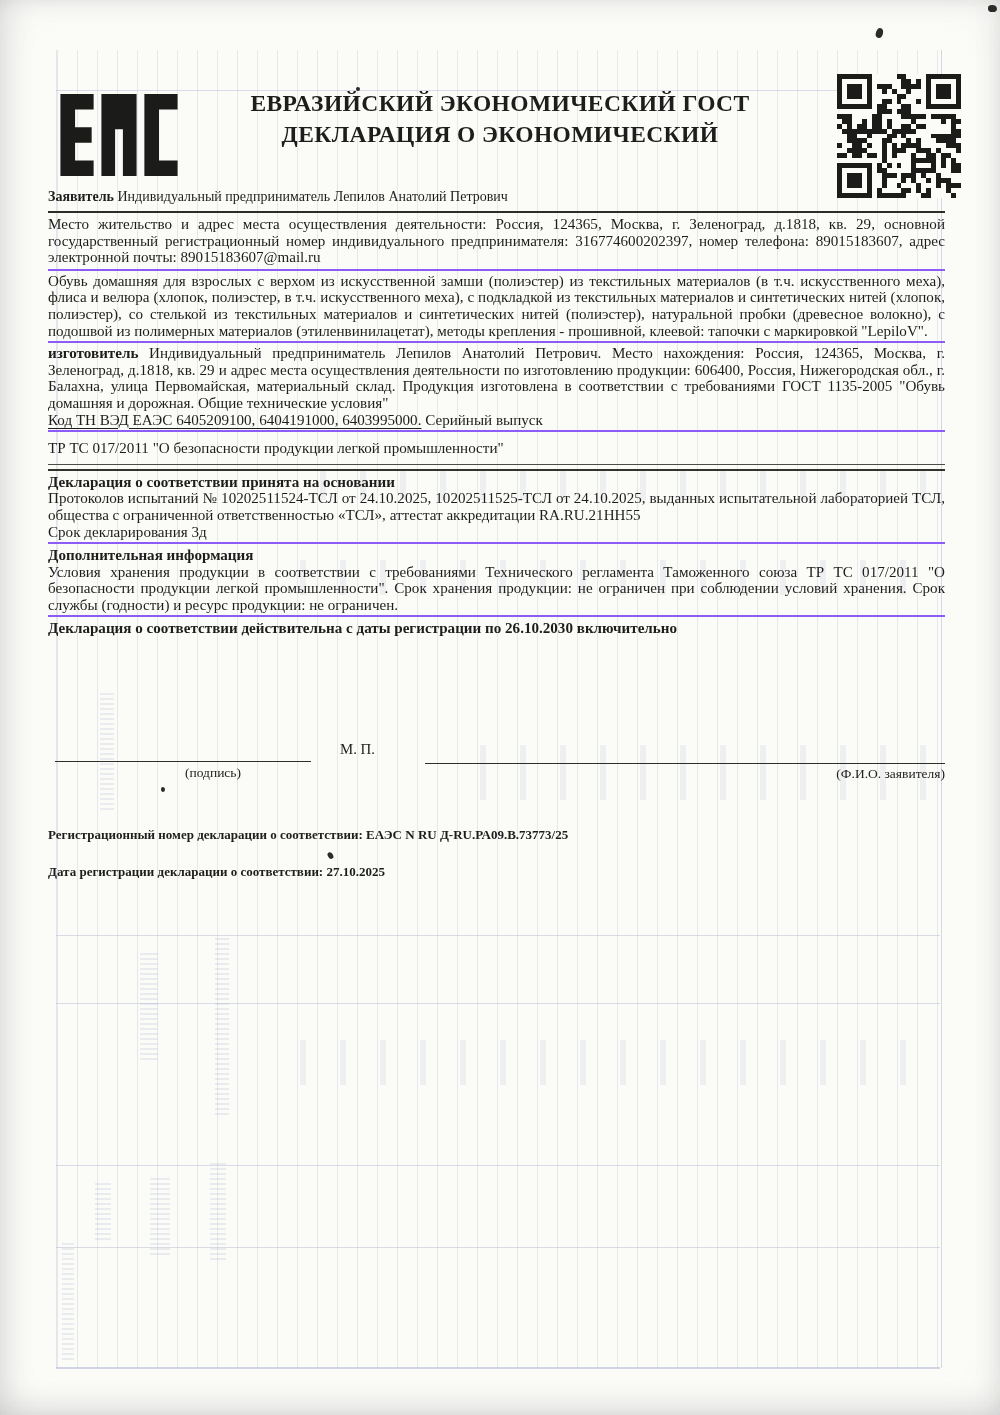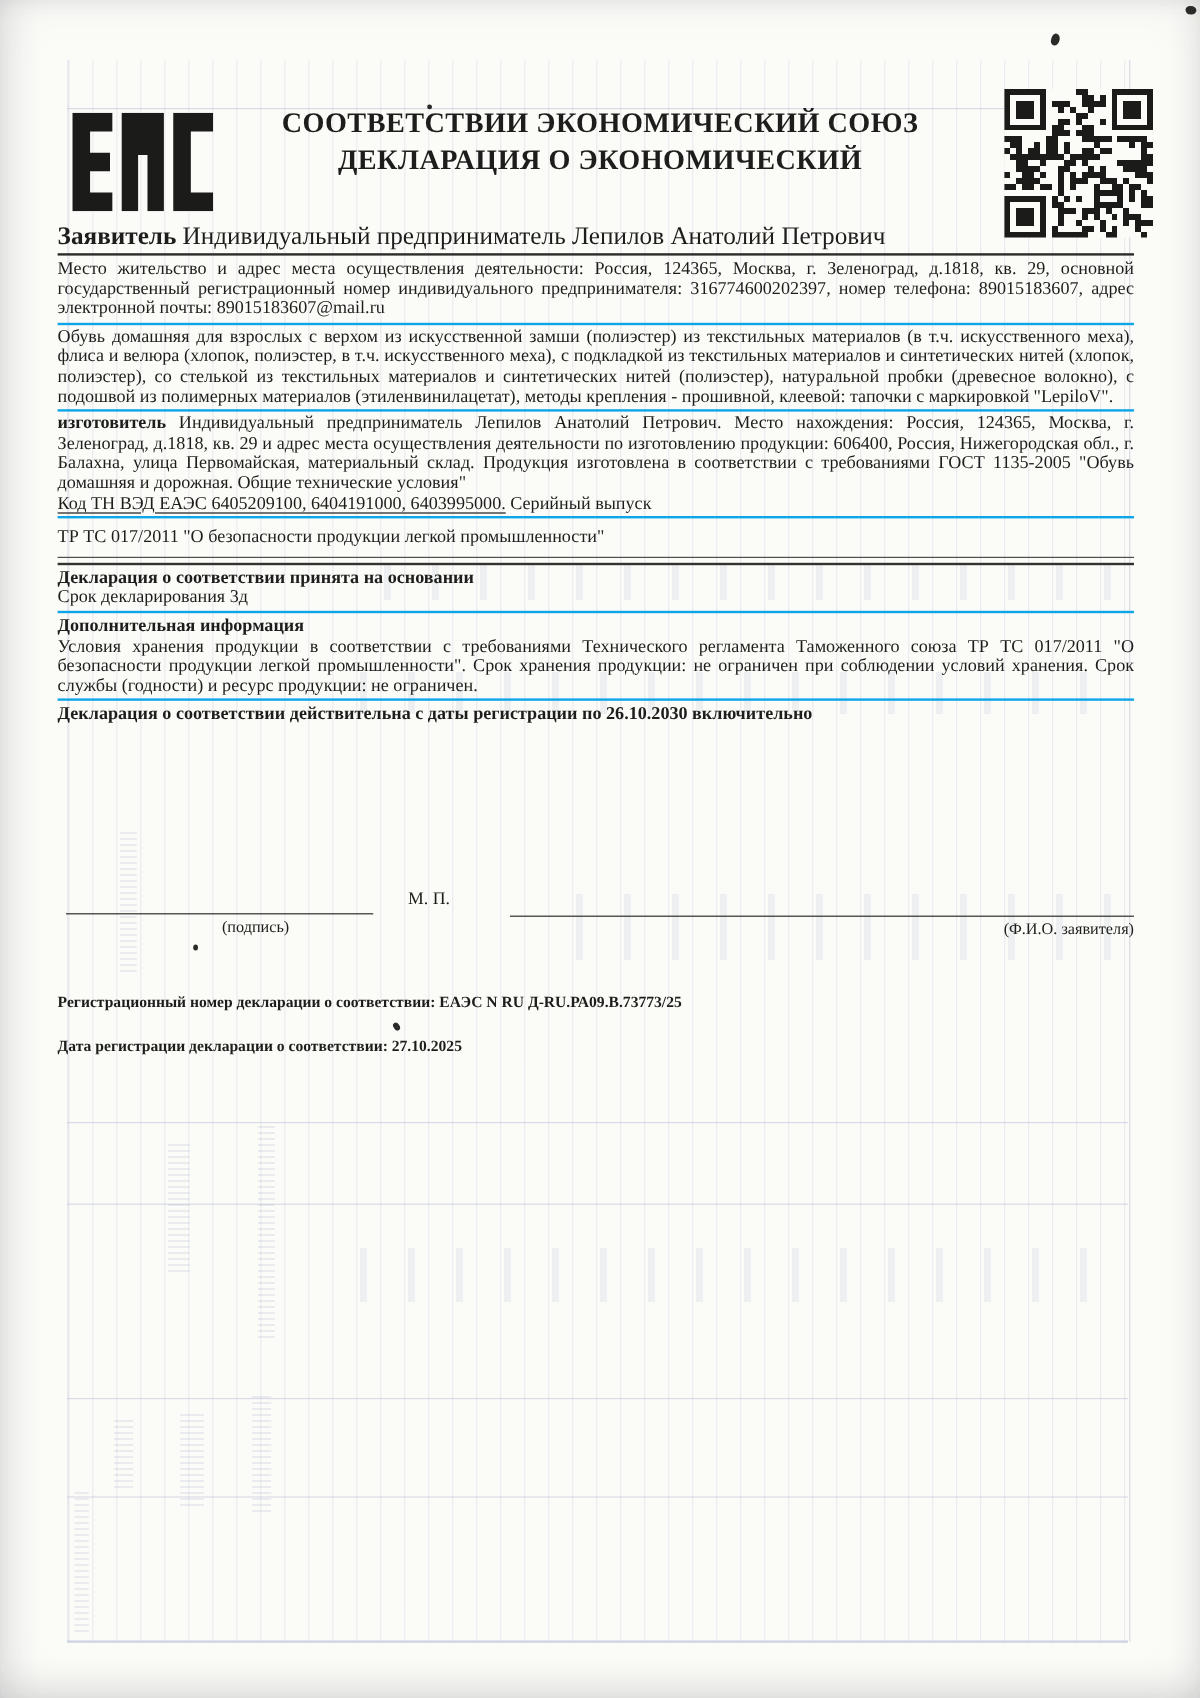--- a/index.html
+++ b/index.html
@@ -38,30 +38,30 @@
       rgba(140,150,190,.25) 0 6px, transparent 6px 40px);
   }
   .speck{position:absolute;background:#2a2a28;border-radius:45% 55% 50% 50%;}
   
   .eac-logo{position:absolute;left:60px;top:94px;width:118px;height:82px;}
   .title-wrap{position:absolute;left:160px;top:88px;width:680px;text-align:center;}
   .title-line{font-weight:bold;font-size:23.5px;line-height:31px;letter-spacing:.4px;white-space:nowrap;}
   .qr{position:absolute;left:837px;top:74px;width:124px;height:124px;}
   
   .content{position:absolute;left:48px;top:187px;width:897px;font-size:15.1px;line-height:16.6px;}
-  .sec{border-bottom:2px solid #0ea5e9;}
+  .sec{border-bottom:2px solid #8b5cf6;}
   .sec-thick{border-bottom:2.5px solid #2c2c29;}
   .par{text-align:justify;}
   .lbl{font-weight:bold;}
   .b{font-weight:bold;}
   .u{text-decoration:underline;text-underline-offset:3px;text-decoration-thickness:1.2px;}
   .pt2{padding-top:2px}.pt3{padding-top:3px}
   .pb2{padding-bottom:2px}.pb3{padding-bottom:3px}.mt8{margin-top:8px}
   .hr-double{height:4px;border-top:1.2px solid #4c4c48;border-bottom:2px solid #32322f;margin-top:7px;}
-  .applicant-line{font-size:21px;padding-bottom:5px;line-height:19px;}
+  .applicant-line{font-size:14px;padding-bottom:5px;line-height:19px;}
   
   .sig{position:absolute;left:48px;top:737px;width:897px;height:52px;font-size:14.8px;}
   .sig-line-left{position:absolute;left:7px;top:24px;width:256px;border-top:1.6px solid #2e2e2b;}
   .sig-cap-left{position:absolute;left:95px;top:28px;width:140px;text-align:center;font-size:13.5px;}
   .sig-mp{position:absolute;left:292px;top:4px;}
   .sig-fio{position:absolute;left:377px;top:2px;width:520px;text-align:center;}
   .sig-line-right{position:absolute;left:377px;top:26px;width:520px;border-top:1.6px solid #2e2e2b;}
   .sig-cap-right{position:absolute;left:377px;top:29px;width:520px;text-align:right;font-size:13.5px;}
   .reg-line{position:absolute;left:48px;width:897px;font-weight:bold;font-size:13px;}
 </style>
@@ -99,21 +99,21 @@
     <svg viewBox="0 0 120 84" width="118" height="82" xmlns="http://www.w3.org/2000/svg">
       <g fill="#1b1b19">
         <path d="M0,0 H34 V16 H15 V34 H32 V50 H15 V68 H34 V84 H0 Z"></path>
         <path d="M42,84 V0 H78 V84 H64 V36 H56 V84 Z"></path>
         <path d="M86,0 H120 V16 H101 V68 H120 V84 H86 Z"></path>
       </g>
     </svg>
   </div>
 
   <div class="title-wrap">
-    <div class="title-line">СООТВЕТСТВИИ ЭКОНОМИЧЕСКИЙ СОЮЗ</div>
+    <div class="title-line">ЕВРАЗИЙСКИЙ ЭКОНОМИЧЕСКИЙ ГОСТ</div>
     <div class="title-line">ДЕКЛАРАЦИЯ О ЭКОНОМИЧЕСКИЙ</div>
   </div>
 
   <div class="qr">
     <svg id="qr-svg" viewBox="0 0 25 25" width="124" height="124" shape-rendering="crispEdges" xmlns="http://www.w3.org/2000/svg">
         <rect x="0" y="0" width="25" height="25" fill="#fbfbf8"></rect>
         <rect x="0" y="0" width="7" height="7" fill="#1b1b19"></rect>
         <rect x="1" y="1" width="5" height="5" fill="#fbfbf8"></rect>
         <rect x="2" y="2" width="3" height="3" fill="#1b1b19"></rect>
         <rect x="18" y="0" width="7" height="7" fill="#1b1b19"></rect>
@@ -354,20 +354,21 @@
         <span class="u">Код ТН ВЭД ЕАЭС 6405209100, 6404191000, 6403995000.</span>
         <span>Серийный выпуск</span>
       </div>
     </div>
 
     <div class="mt8">ТР ТС 017/2011 "О безопасности продукции легкой промышленности"</div>
     <div class="hr-double"></div>
 
     <div class="sec pt3 pb2">
       <div class="b">Декларация о соответствии принята на основании</div>
+      <div class="par">Протоколов испытаний № 10202511524-ТСЛ от 24.10.2025, 10202511525-ТСЛ от 24.10.2025, выданных испытательной лабораторией ТСЛ, общества с ограниченной ответственностью «ТСЛ», аттестат аккредитации RA.RU.21НН55</div>
       <div>Срок декларирования 3д</div>
     </div>
 
     <div class="sec pt3 pb2">
       <div class="b">Дополнительная информация</div>
       <div class="par">Условия хранения продукции в соответствии с требованиями Технического регламента Таможенного союза ТР ТС 017/2011 "О безопасности продукции легкой промышленности". Срок хранения продукции: не ограничен при соблюдении условий хранения. Срок службы (годности) и ресурс продукции: не ограничен.</div>
     </div>
 
     <div class="b pt3">Декларация о соответствии действительна с даты регистрации по 26.10.2030 включительно</div>
   </div>

